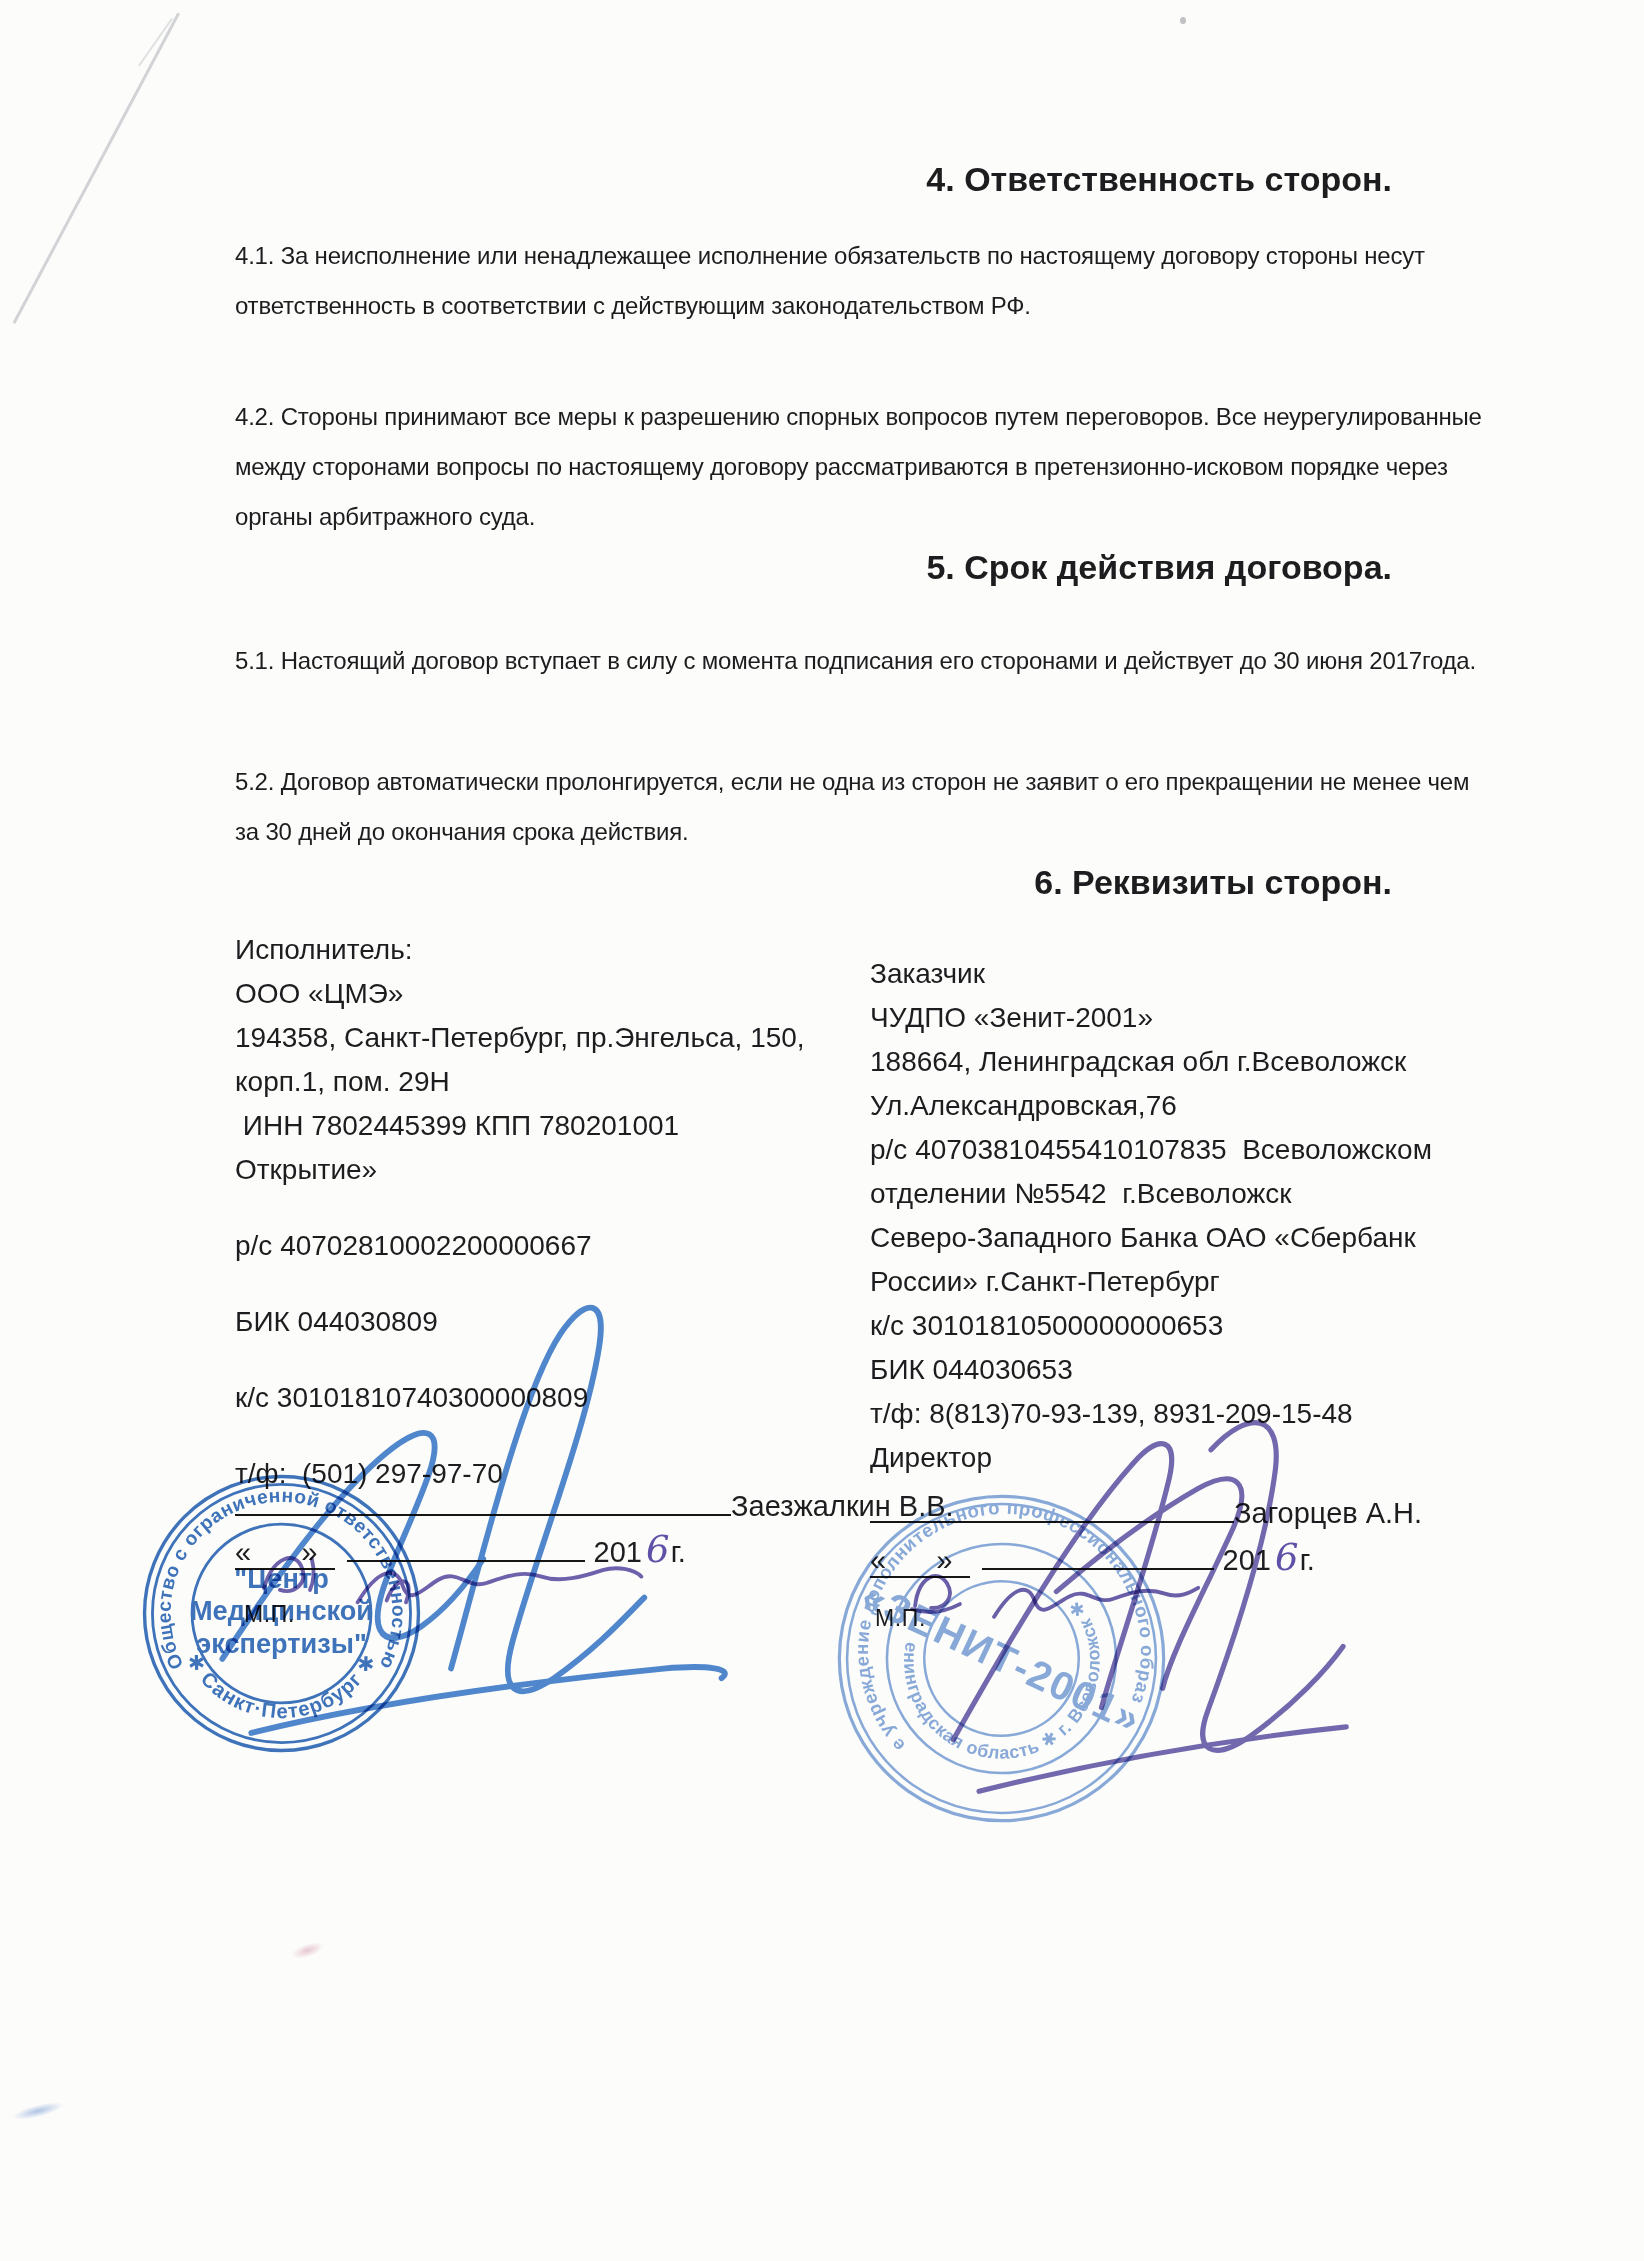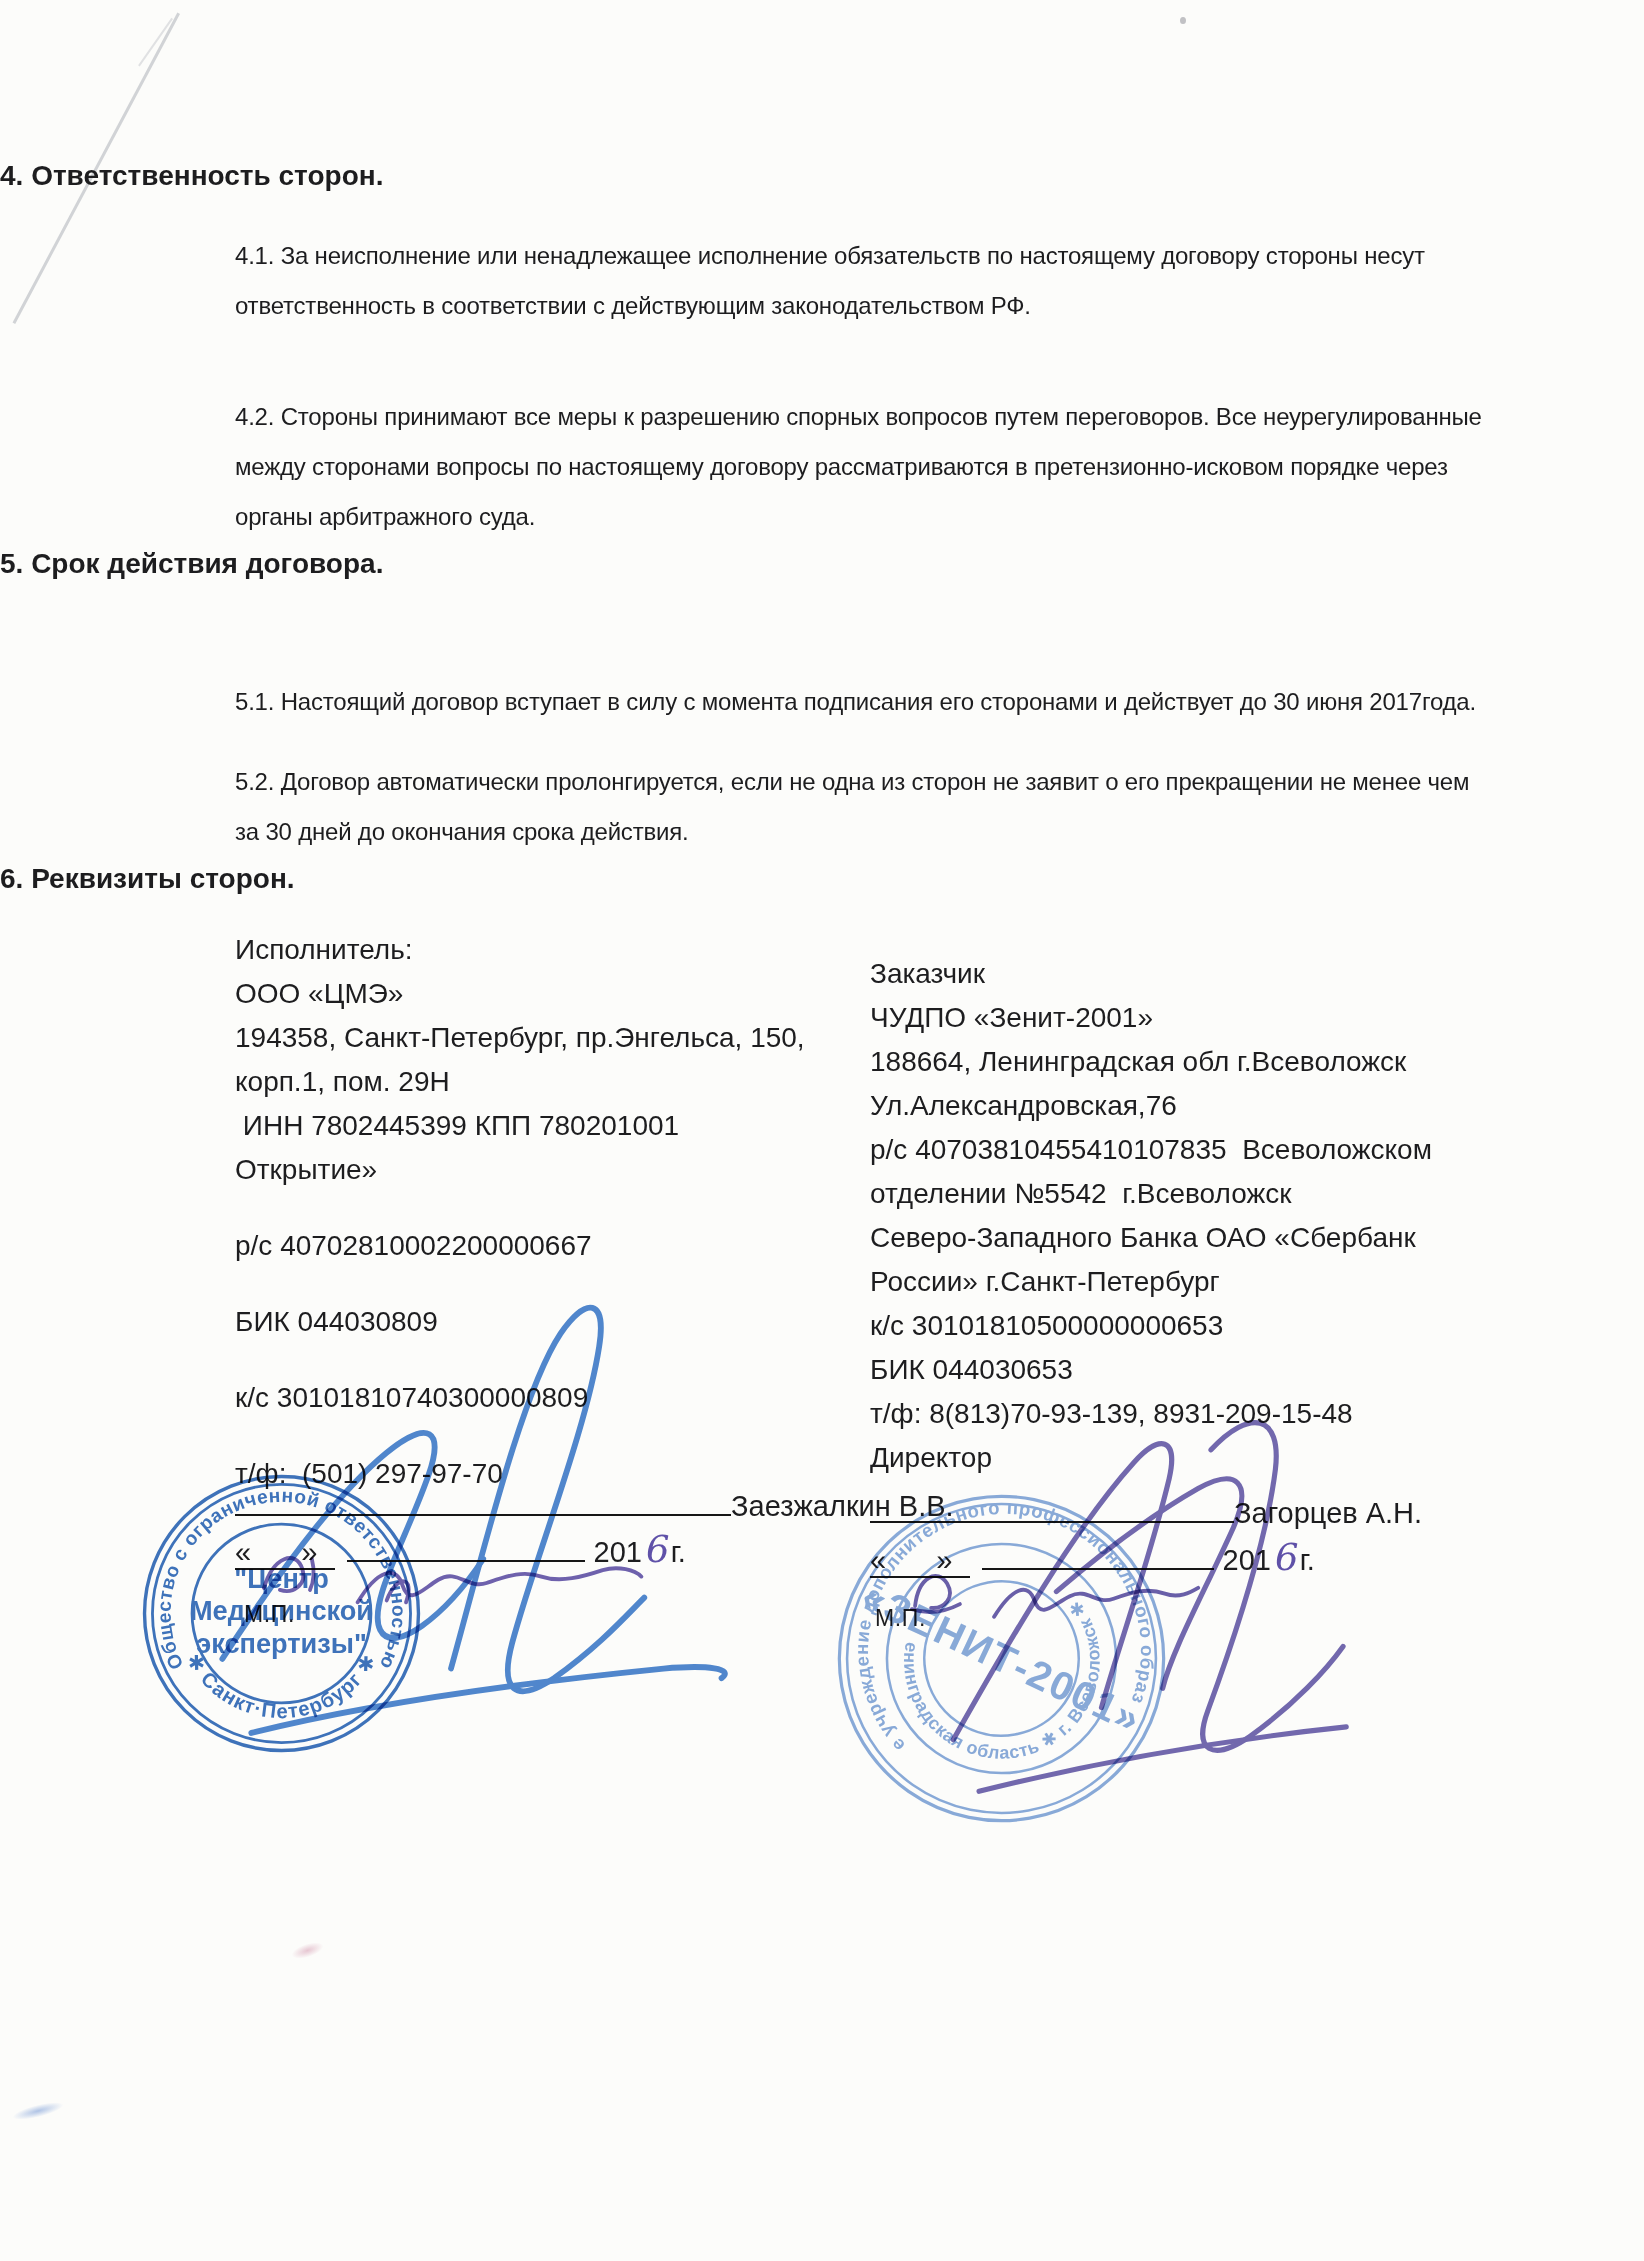--- a/index.html
+++ b/index.html
@@ -3,22 +3,22 @@
 <meta charset="utf-8">
 <style>
   html,body{margin:0;padding:0;background:#e8e8e8;}
   .page{
     position:relative;width:1644px;height:2261px;margin:0 auto;
     background:#fcfcfa;overflow:hidden;
     font-family:"Liberation Sans","DejaVu Sans",sans-serif;
     color:#1d1d1f;
   }
   .h{
-    position:absolute;left:0;width:1392px;text-align:left;
-    font-size:28px;font-weight:bold;letter-spacing:0;
+    position:absolute;left:0;width:1392px;text-align:right;
+    font-size:34px;font-weight:bold;letter-spacing:0;
   }
   .para{
     position:absolute;font-size:24px;line-height:50px;letter-spacing:-0.2px;
     text-align:left;
   }
   .col{position:absolute;font-size:28px;line-height:44px;}
   .col .line{white-space:pre-wrap;min-height:44px;}
   .col .line:empty{min-height:32px;height:32px;}
   .sigrow{position:absolute;font-size:29px;white-space:nowrap;}
   .rule{display:inline-block;border-bottom:2.6px solid #161616;height:32px;vertical-align:baseline;}
@@ -65,21 +65,21 @@
   <div class="artifact art-line2"></div>
   <div class="artifact art-smudge-pink"></div>
   <div class="artifact art-dash-blue"></div>
   <div class="artifact art-dot"></div>
 
   <div class="h" style="top:160px;">4. Ответственность сторон.</div>
   <div class="para" style="top:231px;left:235px;width:1198px;">4.1. За неисполнение или ненадлежащее исполнение обязательств по настоящему договору стороны несут ответственность в соответствии с действующим законодательством РФ.</div>
   <div class="para" style="top:392px;left:235px;width:1282px;">4.2. Стороны принимают все меры к разрешению спорных вопросов путем переговоров. Все неурегулированные между сторонами вопросы по настоящему договору рассматриваются в претензионно-исковом порядке через органы арбитражного суда.</div>
 
   <div class="h" style="top:548px;">5. Срок действия договора.</div>
-  <div class="para" style="top:636px;left:235px;width:1295px;margin-top:41px;">5.1. Настоящий договор вступает в силу с момента подписания его сторонами и действует до 30 июня 2017года.</div>
+  <div class="para" style="top:636px;left:235px;width:1295px;">5.1. Настоящий договор вступает в силу с момента подписания его сторонами и действует до 30 июня 2017года.</div>
   <div class="para" style="top:757px;left:235px;width:1263px;">5.2.  Договор автоматически пролонгируется, если не одна из сторон не заявит о его прекращении не менее чем за 30 дней до окончания срока действия.</div>
 
   <div class="h" style="top:863px;">6. Реквизиты сторон.</div>
 
   <div class="col" style="top:928px;left:235px;width:618px;">
       <div class="line">Исполнитель:</div>
       <div class="line">ООО «ЦМЭ»</div>
       <div class="line">194358, Санкт-Петербург, пр.Энгельса, 150,</div>
       <div class="line">корп.1, пом. 29Н</div>
       <div class="line"> ИНН 7802445399 КПП 780201001</div>

